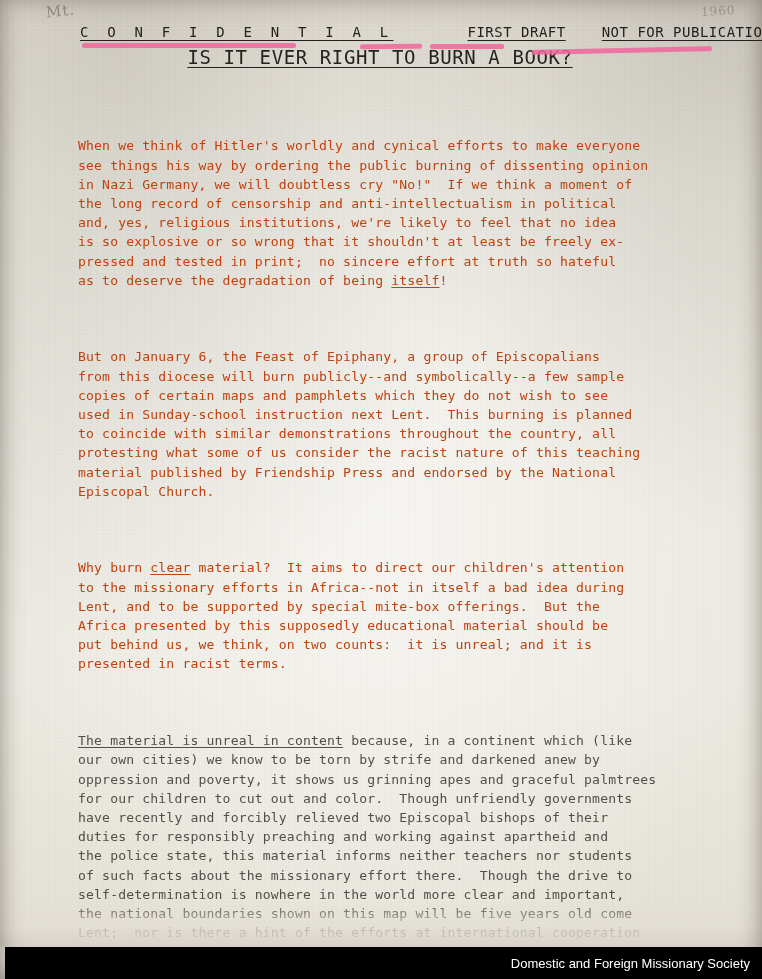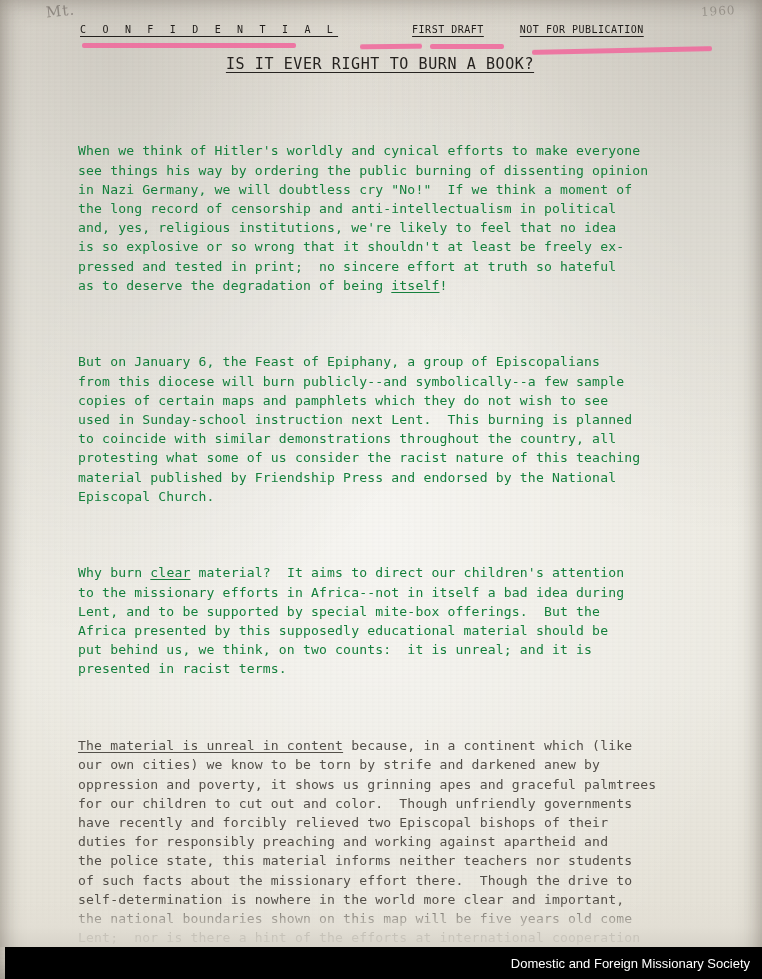--- a/index.html
+++ b/index.html
@@ -76,21 +76,21 @@
   .header-row {
     position: relative;
     display: flex;
     align-items: baseline;
     margin-top: 14px;
     margin-left: 2px;
     height: 22px;
   }
   .hdr {
     font-family: "DejaVu Sans Mono", monospace;
-    font-size: 10px;
+    font-size: 14px;
     color: #23201d;
     letter-spacing: 0.5px;
     text-decoration: underline;
     text-underline-offset: 3px;
     white-space: nowrap;
   }
   .hdr-confidential {
     letter-spacing: 5.2px;
     margin-left: 0px;
   }
@@ -106,24 +106,23 @@
     border-radius: 2px;
     filter: blur(0.4px);
   }
   .marker-a { left: 2px;  top: 19px; width: 214px; }
   .marker-b { left: 280px; top: 20px; width: 62px; transform: rotate(-0.6deg); }
   .marker-c { left: 350px; top: 20px; width: 74px; }
   .marker-d { left: 452px; top: 24px; width: 180px; transform: rotate(-1.2deg); }
 
   .title {
     text-align: center;
-    margin-top: 9px;
     margin-right: 44px;
     font-family: "DejaVu Sans Mono", monospace;
-    font-size: 15px;
+    font-size: 19px;
     letter-spacing: 0.6px;
     color: #25221f;
     text-decoration: underline;
     text-underline-offset: 3px;
   }
   .body-text {
     margin-top: 30px;
     font-family: "DejaVu Sans Mono", monospace;
     font-size: 13.1px;
     line-height: 19.2px;
@@ -131,21 +130,21 @@
     letter-spacing: 0.15px;
     white-space: pre-wrap;
   }
   p.para {
     margin: 0 0 19px 0;
     white-space: pre-wrap;
   }
   p.para:last-child { margin-bottom: 0; }
   .u { text-decoration: underline; text-underline-offset: 2px; }
   
-  .fade-1 { color: #15803d; }
+  .fade-1 { color: #c2410c; }
   .fade-2 { color: #46423c; opacity: 0.92; }
 
   .caption-bar {
     position: absolute;
     left: 5px; right: 0; bottom: 0;
     height: 32px;
     background: #000000;
     color: #ffffff;
     display: flex;
     align-items: center;

